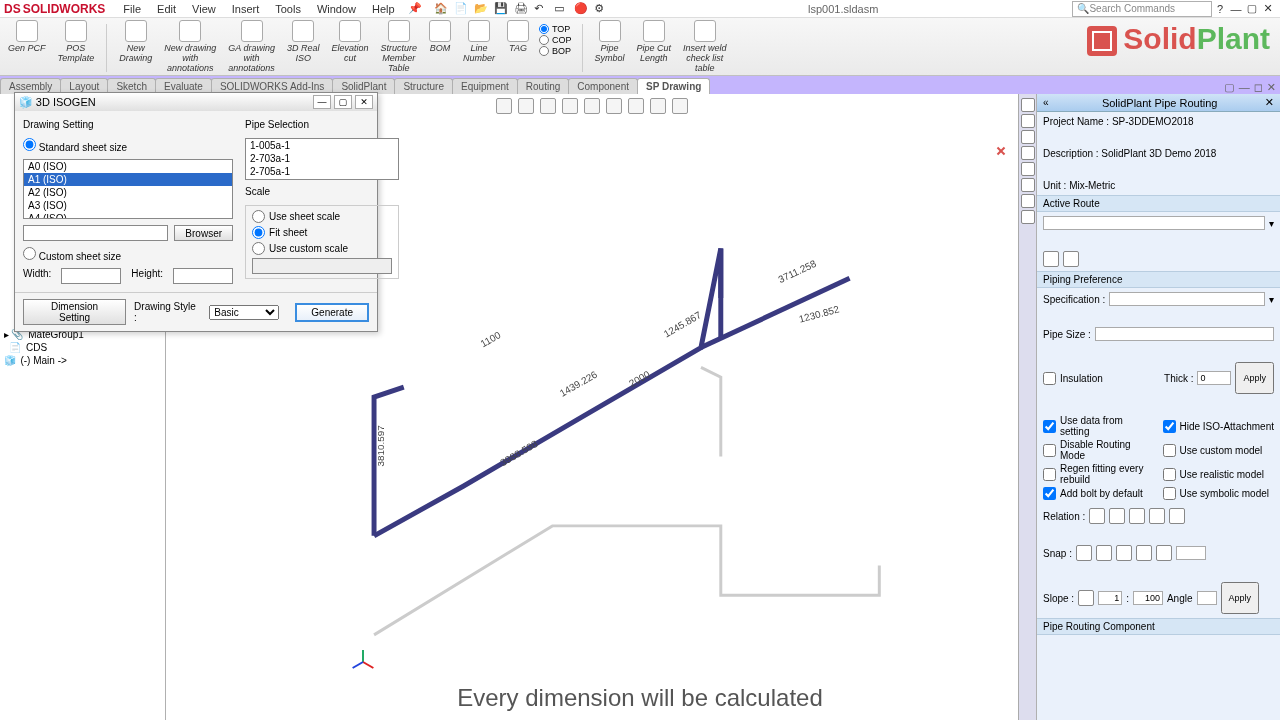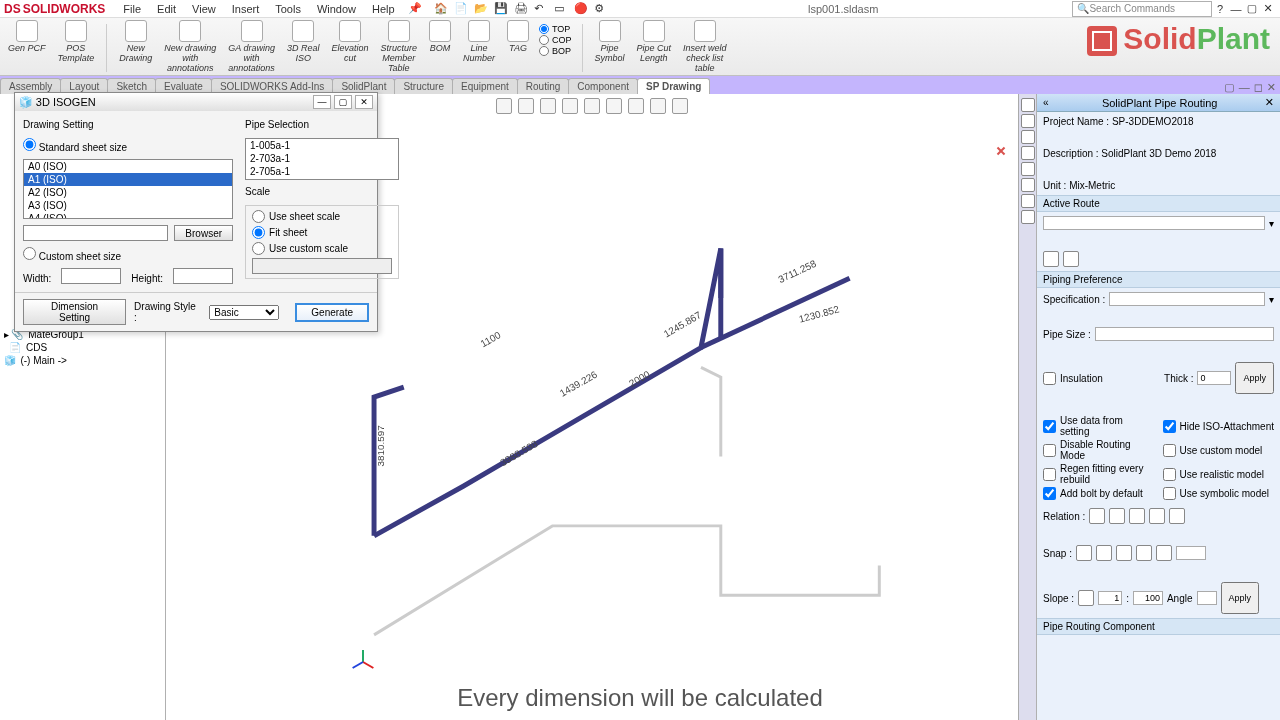--- a/index.html
+++ b/index.html
@@ -440,21 +440,21 @@
         <div class="li sel">A1 (ISO)</div>
         <div class="li">A2 (ISO)</div>
         <div class="li">A3 (ISO)</div>
         <div class="li">A4 (ISO)</div>
       </div>
       <div class="row" style="display:flex;gap:6px;">
         <input type="text" style="flex: 1 1 0%;">
         <button class="btn">Browser</button>
       </div>
       <label><input type="radio" style=""> <span>Custom sheet size</span></label>
-      <div style="display:flex;gap:10px;align-items:flex-end;">
+      <div style="display:flex;gap:10px;align-items:flex-start;">
         <span>Width:</span>
           <input type="text" style="width: 60px;">
         <span>Height:</span>
           <input type="text" style="width: 60px;">
       </div>
     </div>
     <div class="col" style="flex:0.9;">
       <div class="grp-title">Pipe Selection</div>
       <div class="listbox pipe-list">
         <div class="li">1-005a-1</div>

